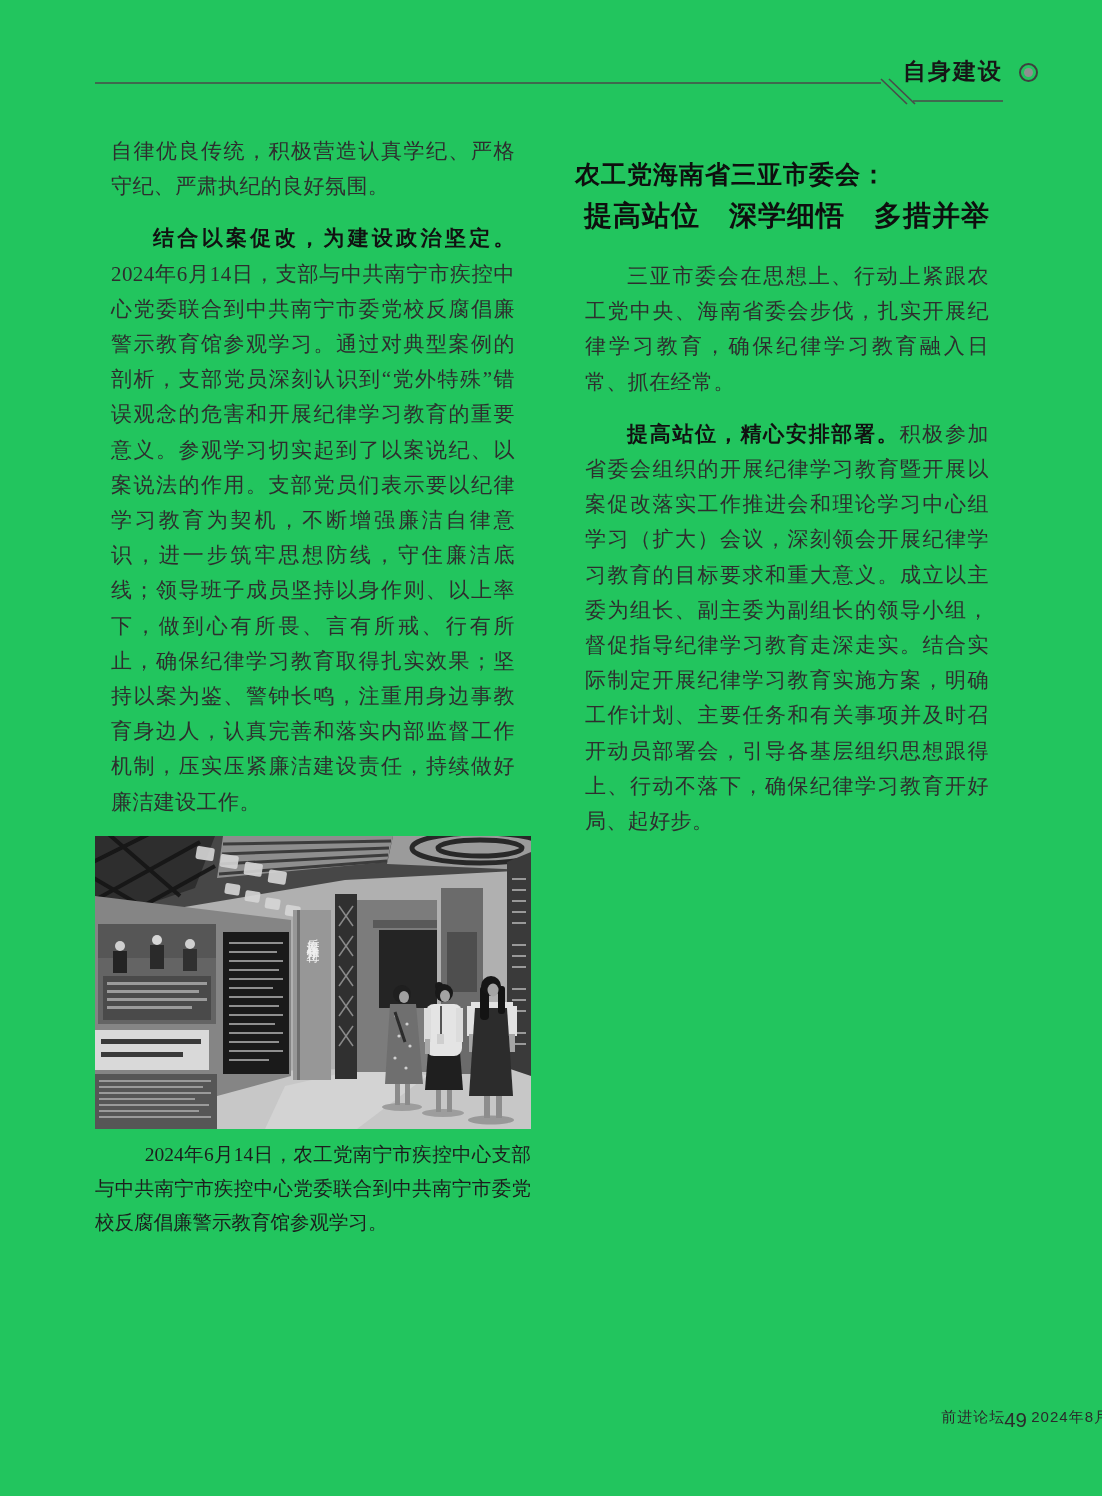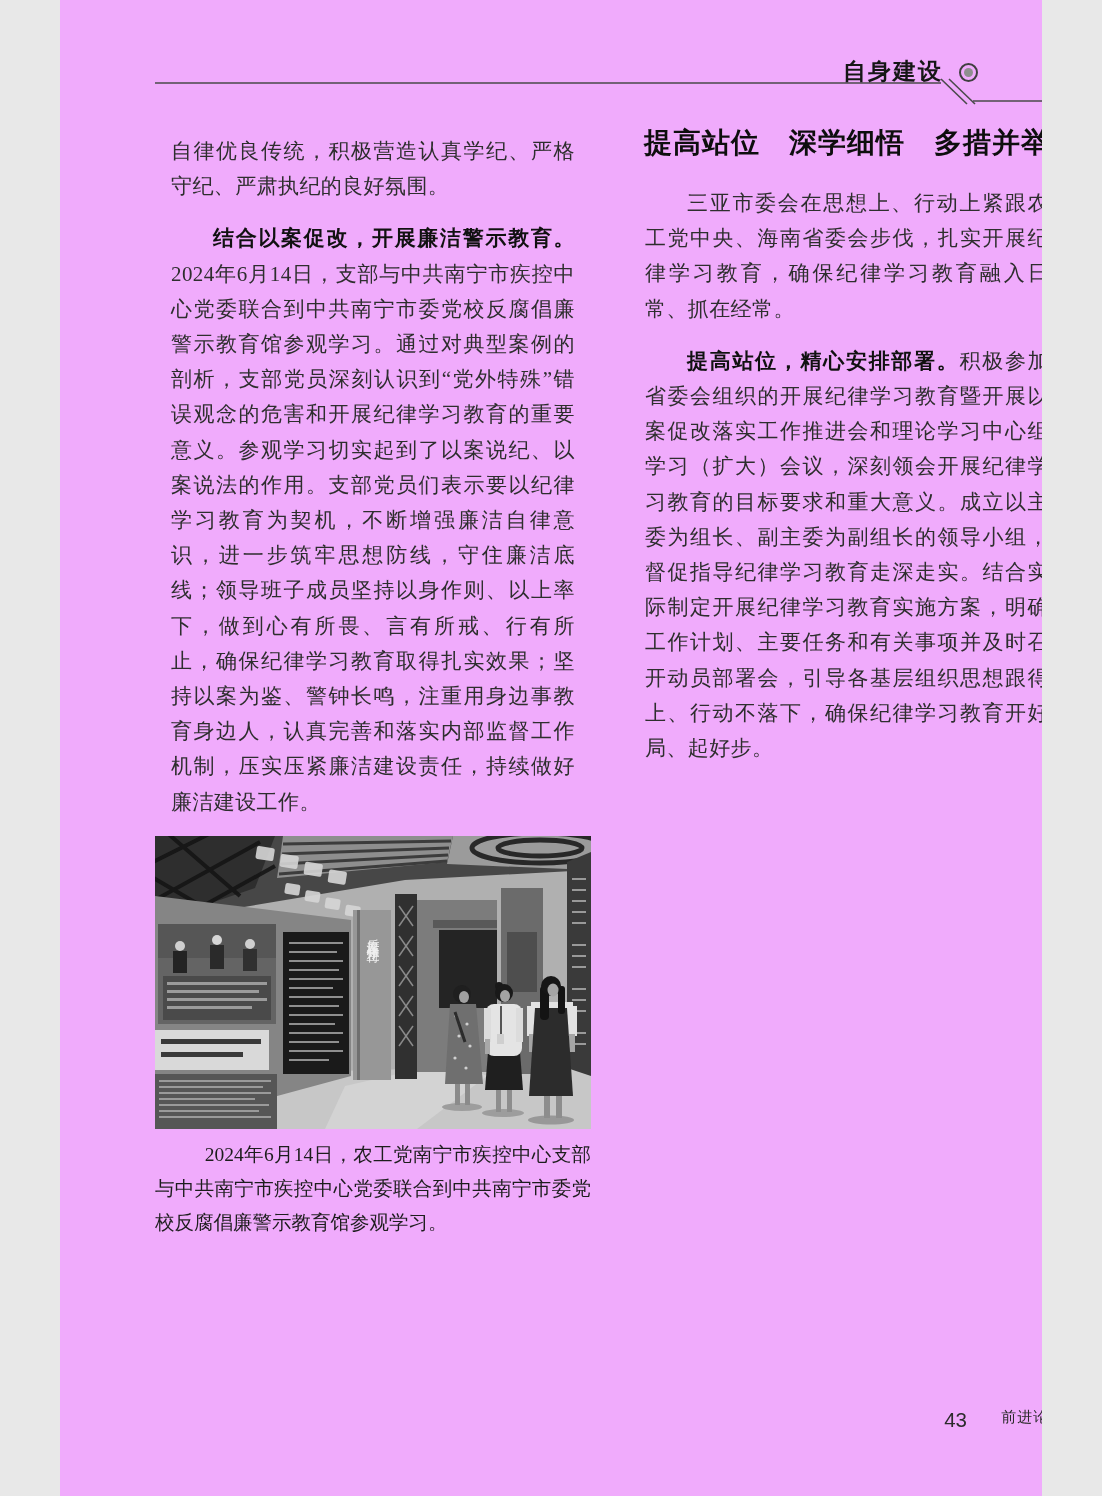--- a/index.html
+++ b/index.html
@@ -1,18 +1,18 @@
 <!DOCTYPE html>
 <html lang="zh"><head>
 <meta charset="utf-8">
 <style>
   html,body{margin:0;padding:0;background:#e8e8e8;}
   .page{
-    position:relative;width:982px;height:1496px;margin:0 auto;
-    background:#f0abfc;overflow:hidden;
+    position:relative;width:1102px;height:1496px;margin:0 auto;
+    background:#22c55e;overflow:hidden;
     font-family:"Liberation Serif","DejaVu Serif",serif;color:#2e2e2e;
   }
   
   .header-rule{position:absolute;left:95px;top:58px;width:912px;height:48px;}
   .section-label{
     position:absolute;top:56px;right:99px;
     font-family:"Liberation Sans","DejaVu Sans",sans-serif;
     font-weight:700;font-size:23px;letter-spacing:2px;color:#161616;
   }
   .circle-icon{
@@ -83,21 +83,21 @@
     <line x1="818" y1="43" x2="908" y2="43" stroke="#4a4a4a" stroke-width="1.6"></line>
   </svg>
   <div class="section-label">自身建设</div>
   <span class="circle-icon">
     <span class="circle-dot"></span>
   </span>
 
   <div class="col col-left">
     <p class="body">自律优良传统，积极营造认真学纪、严格守纪、严肃执纪的良好氛围。</p>
 
-    <p class="body indent"><span class="lead">结合以案促改，开展廉洁警示教育。</span><span>2024年6月14日，支部与中共南宁市疾控中心党委联合到中共南宁市委党校反腐倡廉警示教育馆参观学习。通过对典型案例的剖析，支部党员深刻认识到“党外特殊”错误观念的危害和开展纪律学习教育的重要意义。参观学习切实起到了以案说纪、以案说法的作用。支部党员们表示要以纪律学习教育为契机，不断增强廉洁自律意识，进一步筑牢思想防线，守住廉洁底线；领导班子成员坚持以身作则、以上率下，做到心有所畏、言有所戒、行有所止，确保纪律学习教育取得扎实效果；坚持以案为鉴、警钟长鸣，注重用身边事教育身边人，认真完善和落实内部监督工作机制，压实压紧廉洁建设责任，持续做好廉洁建设工作。</span></p>
+    <p class="body indent"><span class="lead">结合以案促改，为建设政治坚定。</span><span>2024年6月14日，支部与中共南宁市疾控中心党委联合到中共南宁市委党校反腐倡廉警示教育馆参观学习。通过对典型案例的剖析，支部党员深刻认识到“党外特殊”错误观念的危害和开展纪律学习教育的重要意义。参观学习切实起到了以案说纪、以案说法的作用。支部党员们表示要以纪律学习教育为契机，不断增强廉洁自律意识，进一步筑牢思想防线，守住廉洁底线；领导班子成员坚持以身作则、以上率下，做到心有所畏、言有所戒、行有所止，确保纪律学习教育取得扎实效果；坚持以案为鉴、警钟长鸣，注重用身边事教育身边人，认真完善和落实内部监督工作机制，压实压紧廉洁建设责任，持续做好廉洁建设工作。</span></p>
 
     <figure class="photo-figure">
       <svg class="photo" viewBox="0 0 436 293" role="img">
         <rect width="436" height="293" fill="#b0b0b0"></rect>
 
         <g>
           <polygon points="0,240 436,228 436,293 0,293" fill="#c7c7c7"></polygon>
           <polygon points="190,250 300,225 332,240 262,293 170,293" fill="#d3d3d3"></polygon>
         </g>
 
@@ -289,26 +289,27 @@
         </g>
       </svg>
     </figure>
 
     <p class="caption">2024年6月14日，农工党南宁市疾控中心支部与中共南宁市疾控中心党委联合到中共南宁市委党校反腐倡廉警示教育馆参观学习。</p>
 
   </div>
 
   <div class="col col-right">
 
+    <h3 class="kicker">农工党海南省三亚市委会：</h3>
     <h2 class="article-title">提高站位　深学细悟　多措并举</h2>
 
     <p class="body indent first-after-title">三亚市委会在思想上、行动上紧跟农工党中央、海南省委会步伐，扎实开展纪律学习教育，确保纪律学习教育融入日常、抓在经常。</p>
 
     <p class="body indent"><span class="lead">提高站位，精心安排部署。</span><span>积极参加省委会组织的开展纪律学习教育暨开展以案促改落实工作推进会和理论学习中心组学习（扩大）会议，深刻领会开展纪律学习教育的目标要求和重大意义。成立以主委为组长、副主委为副组长的领导小组，督促指导纪律学习教育走深走实。结合实际制定开展纪律学习教育实施方案，明确工作计划、主要任务和有关事项并及时召开动员部署会，引导各基层组织思想跟得上、行动不落下，确保纪律学习教育开好局、起好步。</span></p>
 
   </div>
 
   <div class="footer-center">
     <span>前进论坛</span><span class="footer-gap"></span><span>2024年8月</span>
   </div>
-  <div class="page-number">43</div>
+  <div class="page-number">49</div>
 
 </div>
 
 </body></html>

